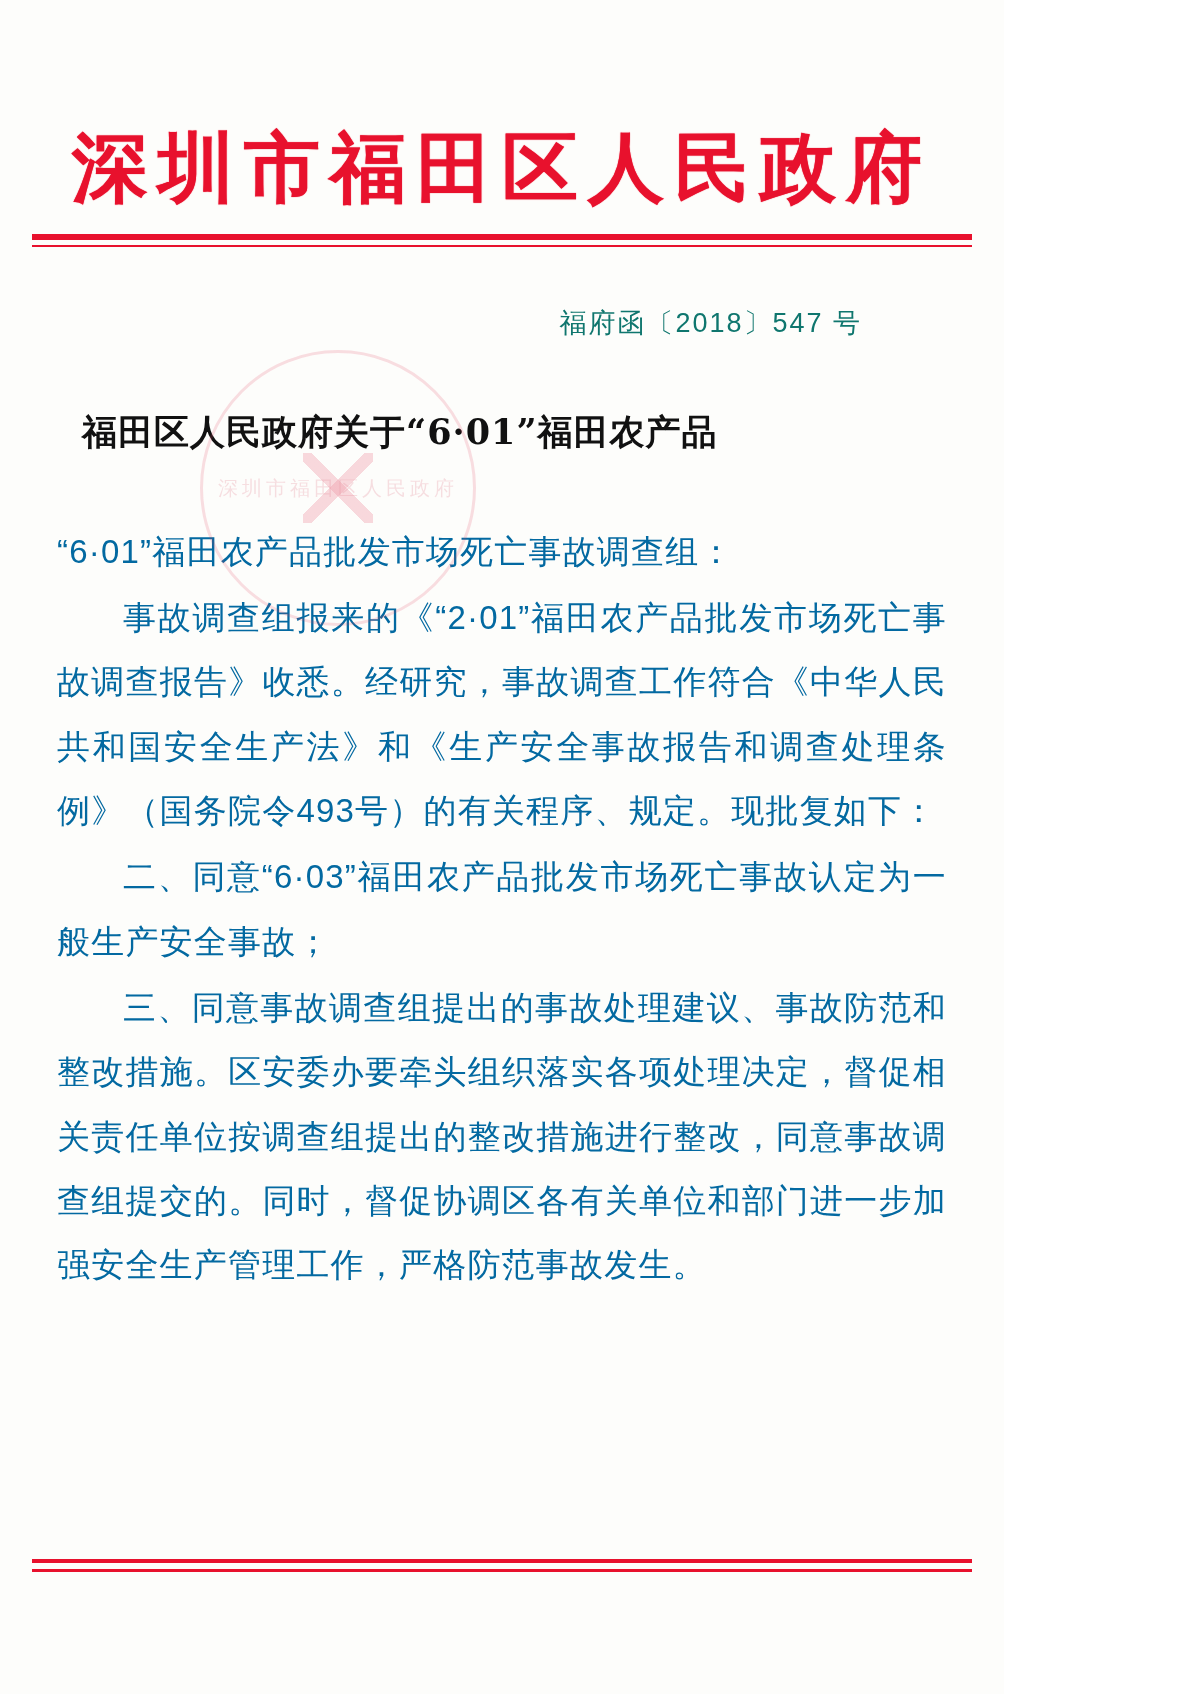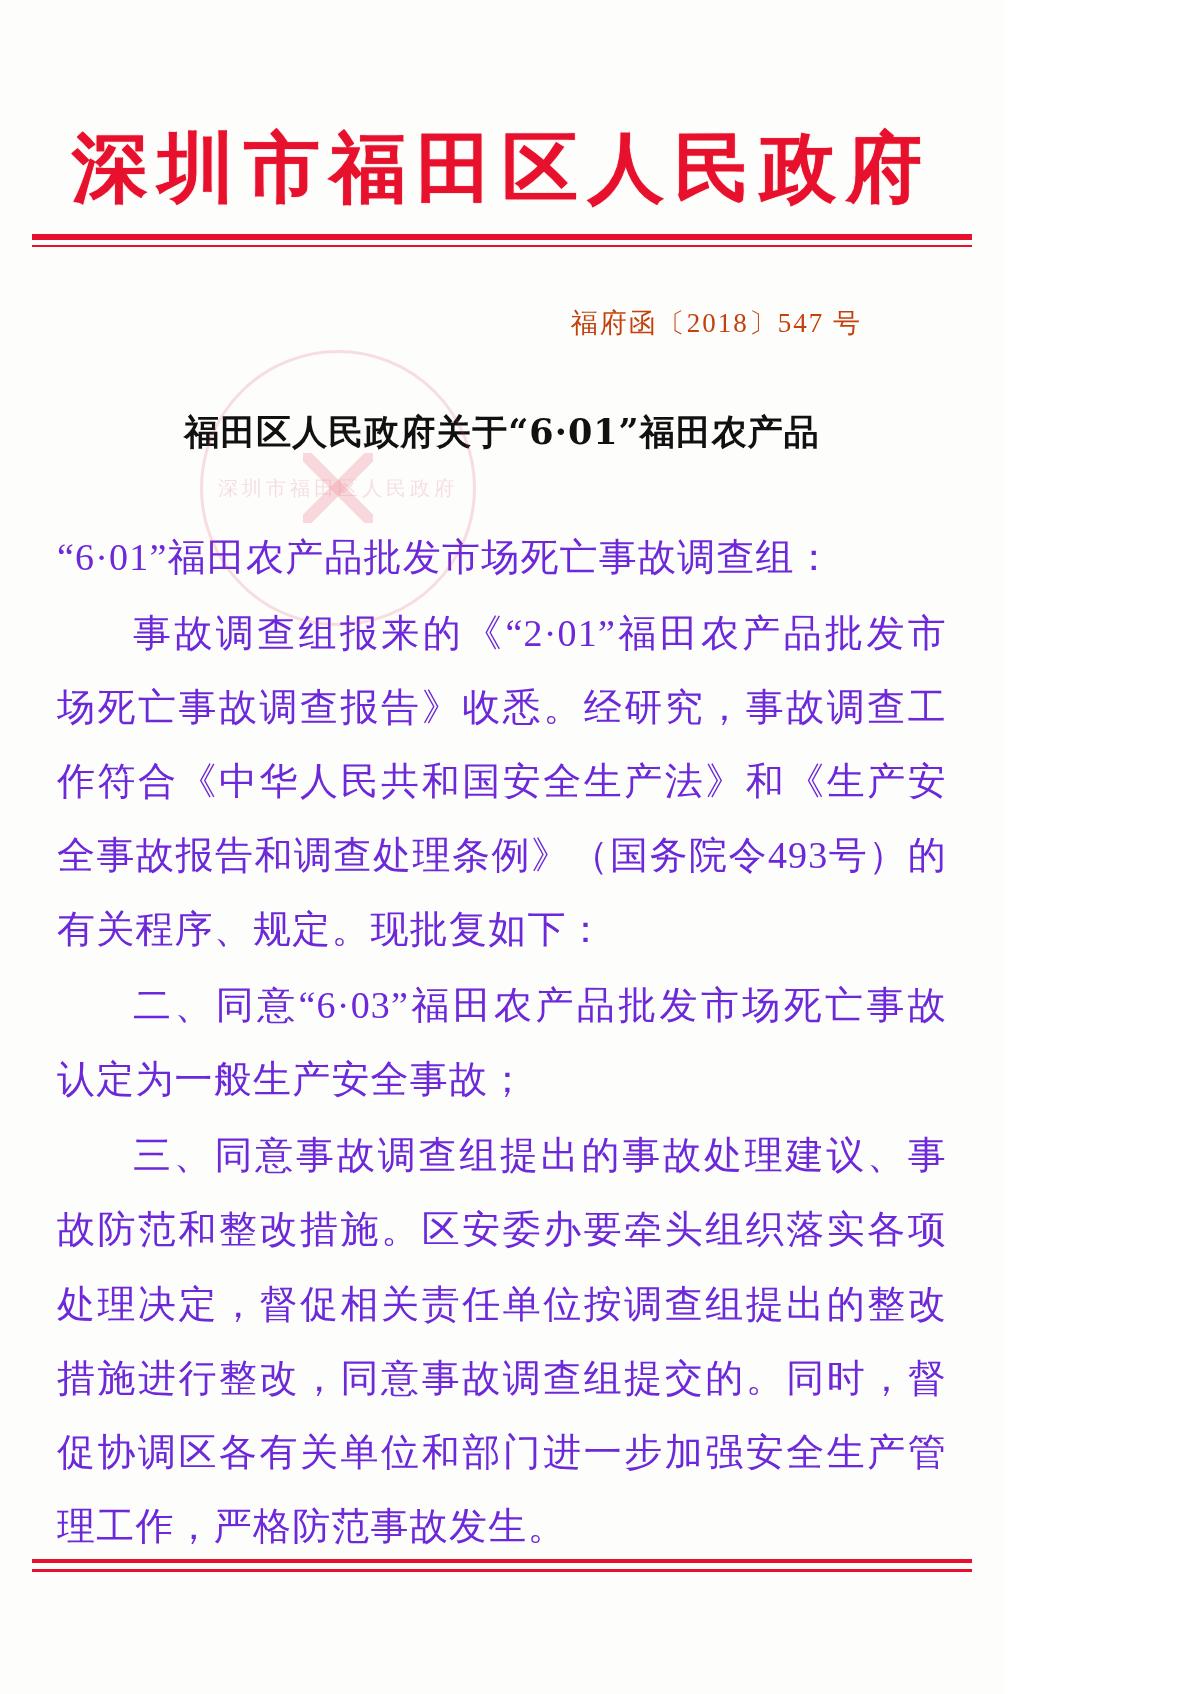--- a/index.html
+++ b/index.html
@@ -48,22 +48,22 @@
     height: 2px;
     background: #e8112d;
   }
   
   .doc-number {
     margin-top: 58px;
     text-align: right;
     padding-right: 142px;
     font-size: 27px;
     letter-spacing: 2px;
-    color: #c2410c;
-    font-family: Liberation Serif, serif;
+    color: #0f766e;
+    font-family: Liberation Sans, sans-serif;
   }
   
   .seal {
     position: absolute;
     left: 200px;
     top: 350px;
     width: 270px;
     height: 270px;
     border-radius: 50%;
     border: 3px solid rgba(226, 60, 90, 0.30);
@@ -88,37 +88,36 @@
     color: rgba(210, 50, 80, 0.28);
     font-size: 20px;
     letter-spacing: 4px;
     text-align: center;
     line-height: 270px;
   }
   
   .doc-title {
     margin: 62px auto 0 auto;
     width: 840px;
-    text-align: center;
     font-family: "DejaVu Serif", "Liberation Serif", serif;
     font-weight: bold;
     font-size: 35px;
     line-height: 1.68;
     letter-spacing: 1px;
     color: #111;
   }
   
   .body-text {
     margin: 58px auto 0 auto;
     width: 890px;
-    font-size: 38px;
+    font-size: 33px;
     line-height: 1.95;
     letter-spacing: 1.2px;
-    color: #6d28d9;
-    font-family: Liberation Serif, serif;
+    color: #0369a1;
+    font-family: Liberation Sans, sans-serif;
   }
   .body-text p {
     margin: 0 0 2px 0;
     text-align: justify;
     text-justify: inter-ideograph;
   }
   .indent-1 { text-indent: 0; }
   .indent-2 { text-indent: 2em; }
   
   .rule-bottom-wrap {

